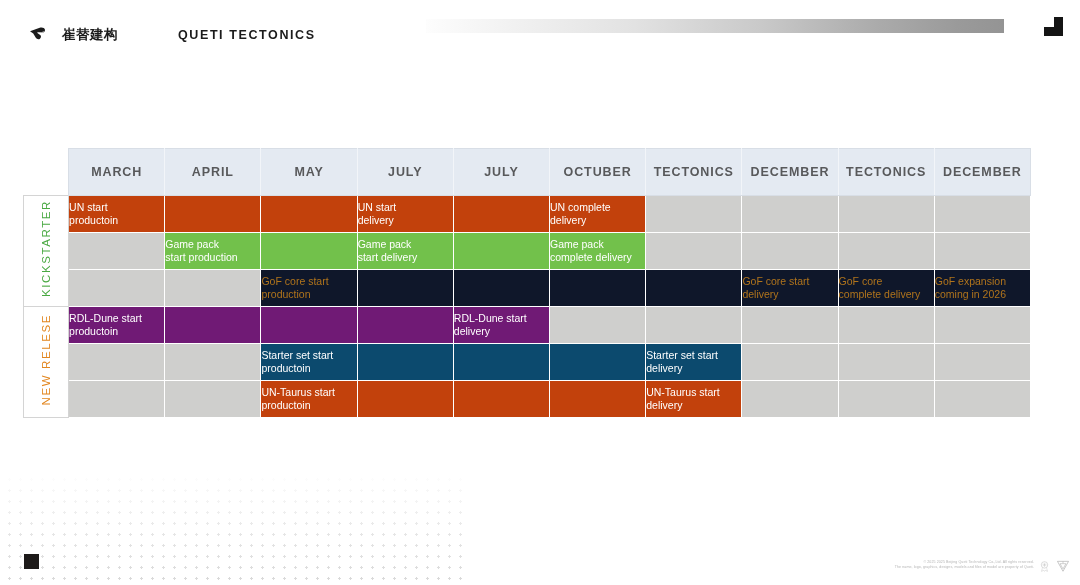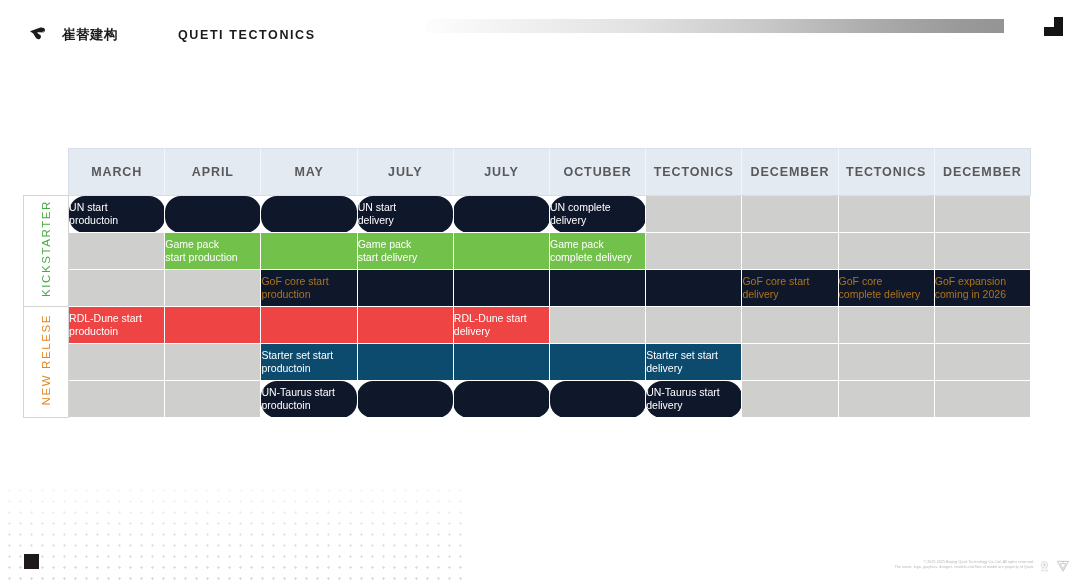--- a/index.html
+++ b/index.html
@@ -174,24 +174,24 @@
     border-right: 1px solid rgba(255,255,255,.82);
     border-bottom: 1px solid rgba(255,255,255,.55);
     font-size: 10.5px;
     line-height: 1.28;
     padding: 0 7px;
     box-sizing: border-box;
     color: #ffffff;
     overflow: hidden;
   }
   td.cell.empty { background: #cfcfcd; }
-  td.cell.blue  { background: #0f172a; border-radius: 16px; }
+  td.cell.blue  { background: #c2410c; }
   td.cell.green { background: #72c14b; }
   td.cell.yellow{ background: #0f172a; color: #b0741c; }
-  td.cell.red   { background: #ef4444; }
+  td.cell.red   { background: #701a75; }
   td.cell.orange{ background: #0c4a6e; }
   td.cell .lbl {
     display: block;
     white-space: pre-line;
   }
 
   
   #footer {
     position: absolute;
     right: 46px;

